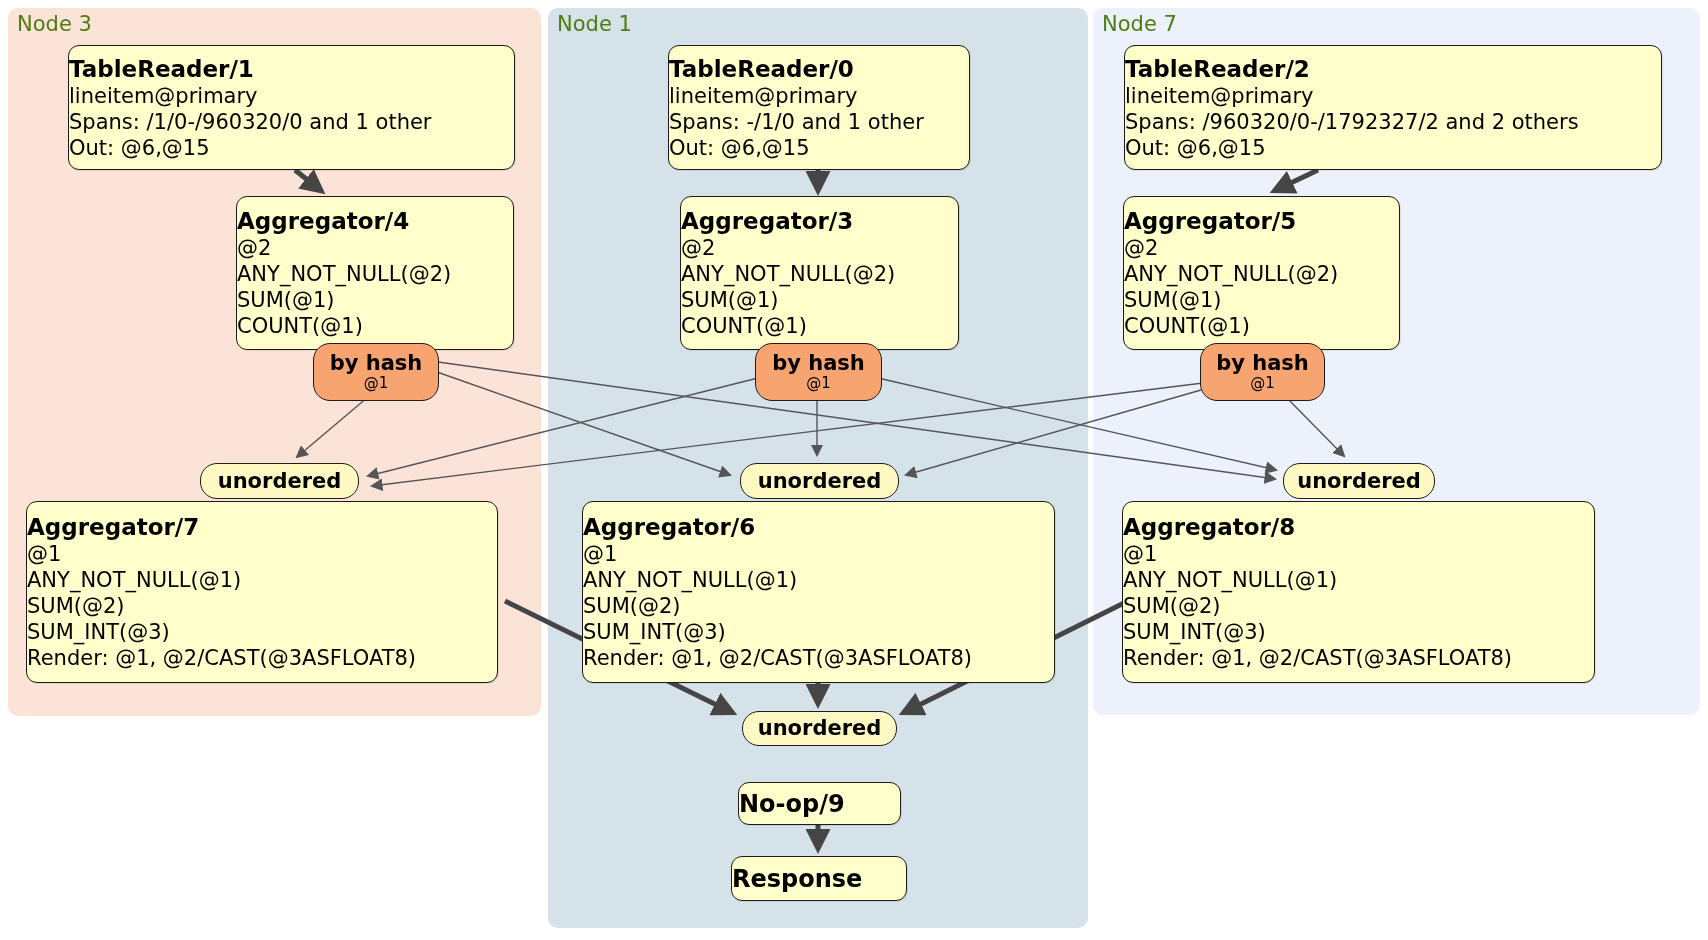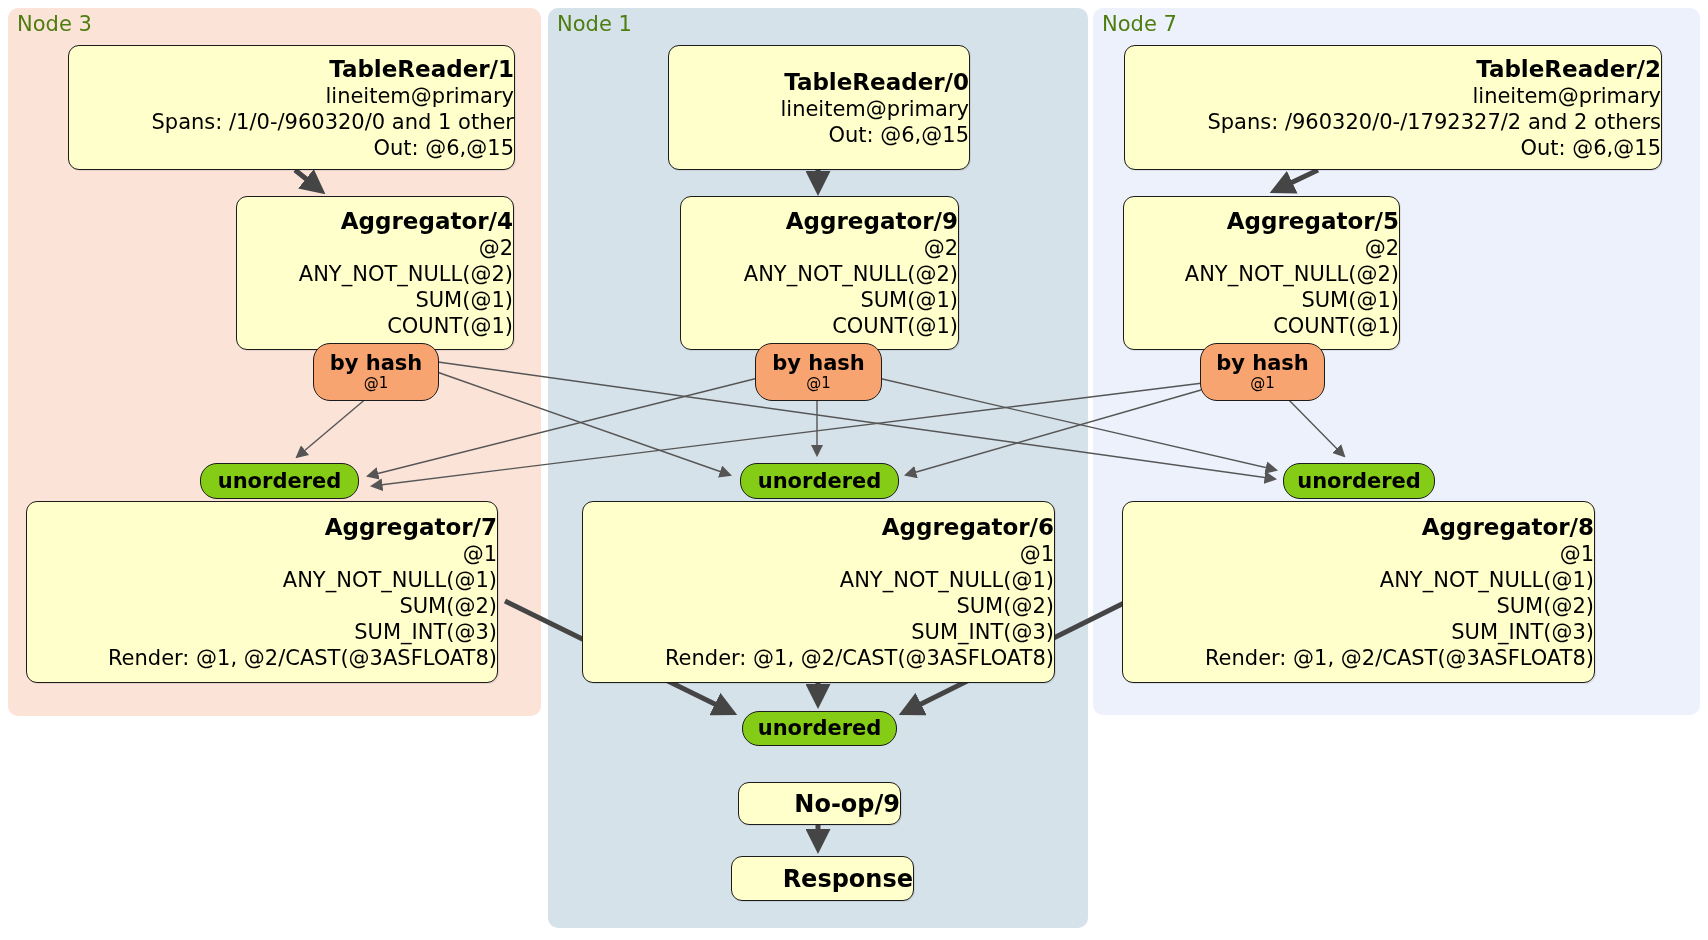--- a/index.html
+++ b/index.html
@@ -19,46 +19,46 @@
 
   
   #edges{position:absolute;left:0;top:0;z-index:2;pointer-events:none;}
   .thick{stroke:#454545;stroke-width:5;fill:none;}
   .thin{stroke:#555555;stroke-width:1.4;fill:none;}
 
   
   .pbox{
     position:absolute;z-index:3;background:#ffffcb;border:1.6px solid #1c1c1c;
     border-radius:11px;display:flex;flex-direction:column;justify-content:center;
-    align-items:flex-end;text-align:center;font-size:21px;line-height:26px;
+    align-items:flex-start;text-align:center;font-size:21px;line-height:26px;
     box-shadow:1px 1px 0 rgba(0,0,0,0.08);
   }
   .pbox .title{font-weight:bold;font-size:23px;line-height:28px;}
   #box-tr1{left:68px;top:45px;width:445px;height:123px;}
   #box-tr0{left:668px;top:45px;width:300px;height:123px;}
   #box-tr2{left:1124px;top:45px;width:536px;height:123px;}
   #box-agg4{left:236px;top:196px;width:276px;height:152px;}
   #box-agg3{left:680px;top:196px;width:277px;height:152px;}
   #box-agg5{left:1123px;top:196px;width:275px;height:152px;}
   #box-agg7{left:26px;top:501px;width:470px;height:180px;}
   #box-agg6{left:582px;top:501px;width:471px;height:180px;}
   #box-agg8{left:1122px;top:501px;width:471px;height:180px;}
   #box-noop{left:738px;top:746px;width:161px;height:41px;margin-top:36px;}
-  #box-response{left:731px;top:856px;width:174px;height:43px;padding-left:7px;}
+  #box-response{left:731px;top:856px;width:174px;height:43px;}
   #box-noop .title,#box-response .title{font-size:24px;}
 
   
   .badge{
     position:absolute;z-index:4;border:1.7px solid #1c1c1c;display:flex;
     flex-direction:column;justify-content:center;align-items:center;text-align:left;
   }
   .badge .blabel{font-weight:bold;font-size:21px;line-height:23px;}
   .badge .bsub{font-size:15px;line-height:17px;}
   .byhash{background:#f7a470;border-radius:17px;}
-  .unordered{background:#84cc16;border-radius:17px;}
+  .unordered{background:#fef9c3;border-radius:17px;}
   #badge-byhash-3{left:313px;top:343px;width:124px;height:56px;}
   #badge-byhash-1{left:755px;top:343px;width:125px;height:56px;}
   #badge-byhash-2{left:1200px;top:343px;width:123px;height:56px;}
   #badge-uno-3{left:200px;top:463px;width:157px;height:34px;}
   #badge-uno-1{left:740px;top:463px;width:157px;height:34px;}
   #badge-uno-2{left:1283px;top:463px;width:150px;height:34px;}
   #badge-uno-final{left:742px;top:711px;width:153px;height:33px;}
 </style>
 </head>
 <body>
@@ -106,40 +106,41 @@
   <div class="pbox" id="box-tr1">
     <div class="title">TableReader/1</div>
     <div>lineitem@primary</div>
     <div>Spans: /1/0-/960320/0 and 1 other</div>
     <div>Out: @6,@15</div>
   </div>
 
   <div class="pbox" id="box-tr0">
     <div class="title">TableReader/0</div>
     <div>lineitem@primary</div>
+    <div>Spans: -/1/0 and 1 other</div>
     <div>Out: @6,@15</div>
   </div>
 
   <div class="pbox" id="box-tr2">
     <div class="title">TableReader/2</div>
     <div>lineitem@primary</div>
     <div>Spans: /960320/0-/1792327/2 and 2 others</div>
     <div>Out: @6,@15</div>
   </div>
 
   <div class="pbox" id="box-agg4">
     <div class="title">Aggregator/4</div>
     <div>@2</div>
     <div>ANY_NOT_NULL(@2)</div>
     <div>SUM(@1)</div>
     <div>COUNT(@1)</div>
   </div>
 
   <div class="pbox" id="box-agg3">
-    <div class="title">Aggregator/9</div>
+    <div class="title">Aggregator/3</div>
     <div>@2</div>
     <div>ANY_NOT_NULL(@2)</div>
     <div>SUM(@1)</div>
     <div>COUNT(@1)</div>
   </div>
 
   <div class="pbox" id="box-agg5">
     <div class="title">Aggregator/5</div>
     <div>@2</div>
     <div>ANY_NOT_NULL(@2)</div>

